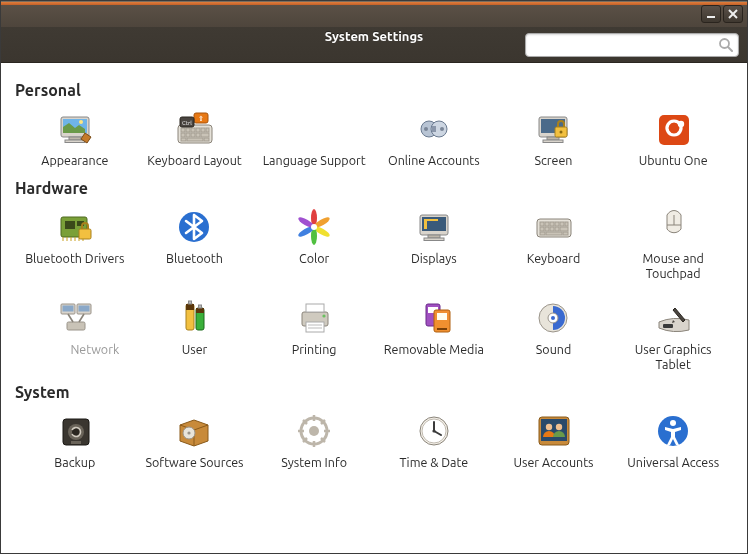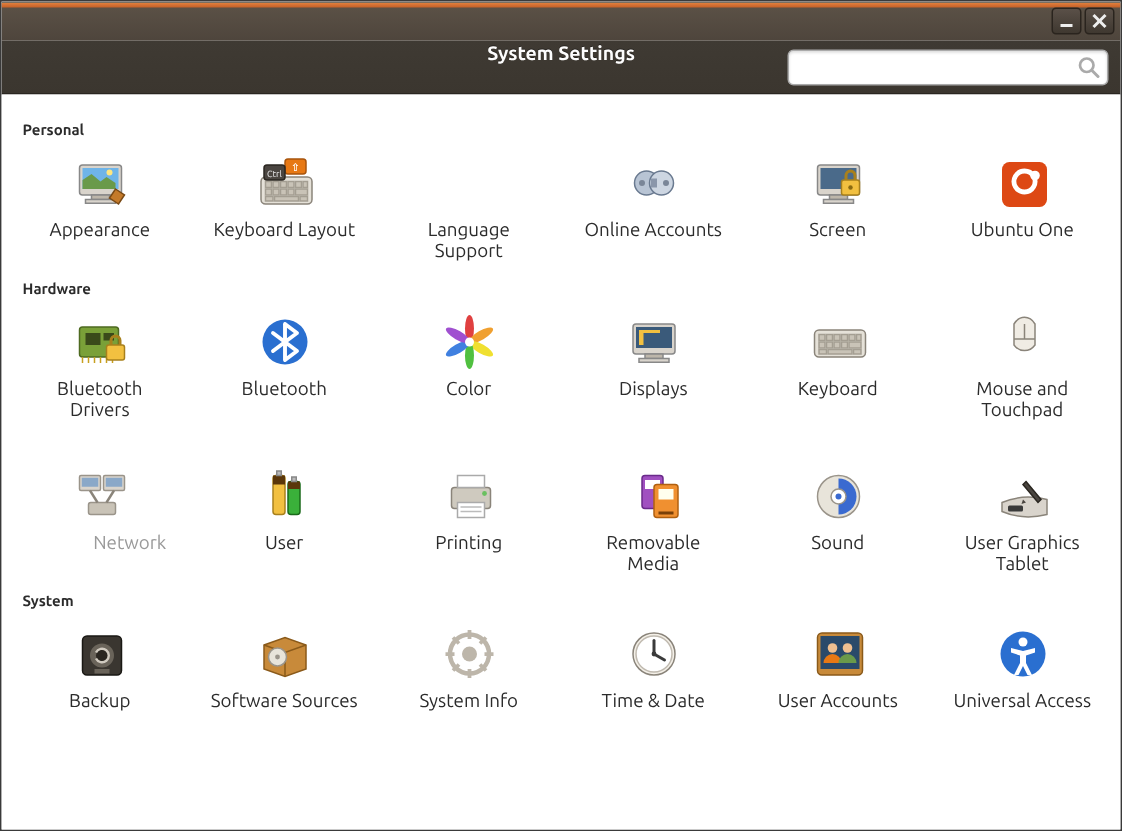--- a/index.html
+++ b/index.html
@@ -82,31 +82,30 @@
     width: 16px; height: 16px;
     opacity: 0.55;
   }
   .content {
     background: #fff;
     height: calc(554px - 26px - 36px);
     overflow-y: auto;
     padding: 10px 14px 18px 14px;
   }
   .section-header {
-    font-size: 10px;
+    font-size: 16px;
     font-weight: bold;
     color: #2b2b2b;
     margin: 8px 0 4px 0;
   }
   .grid {
     display: grid;
     grid-template-columns: repeat(6, 1fr);
     column-gap: 0;
     row-gap: 8px;
-    gap: 20px;
   }
   .item {
     display: flex;
     flex-direction: column;
     align-items: center;
     justify-content: flex-start;
     text-align: center;
     padding: 4px 2px;
     cursor: pointer;
     border-radius: 3px;

